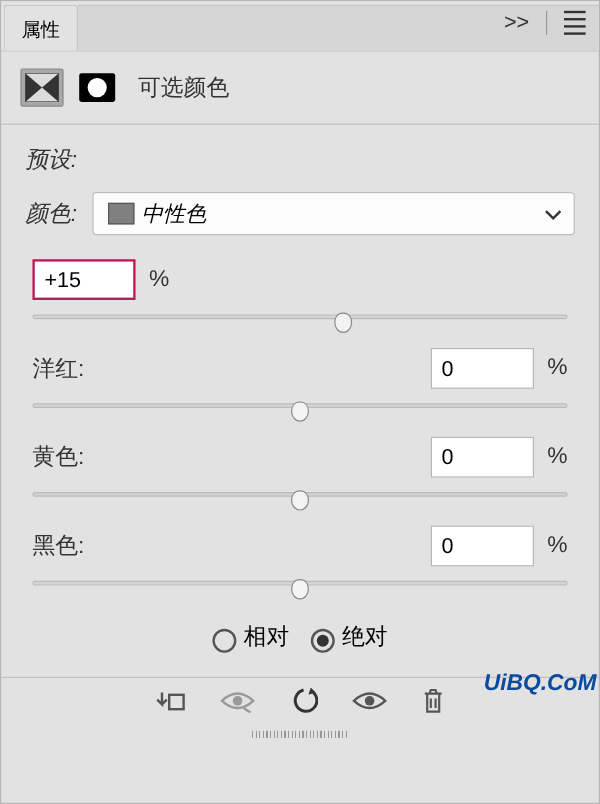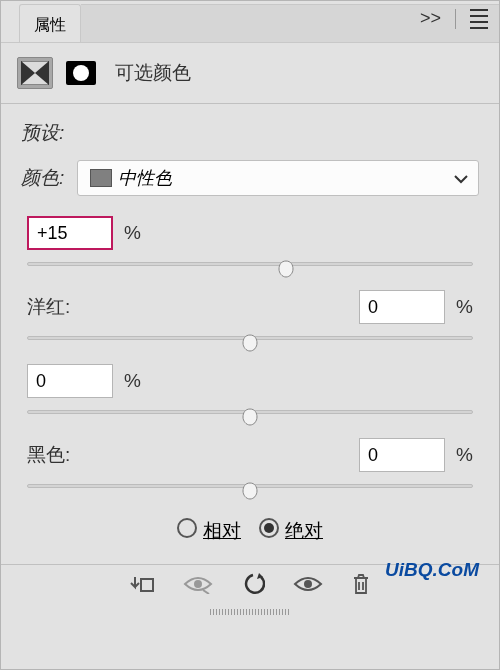--- a/index.html
+++ b/index.html
@@ -1,19 +1,19 @@
 <!DOCTYPE html>
 <html><head>
 <meta charset="utf-8">
 <style>
   * { box-sizing: border-box; margin: 0; padding: 0; font-family: "Microsoft YaHei", "PingFang SC", sans-serif; }
   body { width: 500px; height: 670px; background: #e2e2e2; overflow: hidden; position: relative; }
   .panel { width: 500px; height: 670px; border: 1px solid #b5b5b5; display: flex; flex-direction: column; }
   .title-bar { height: 42px; background: #e2e2e2; border-bottom: 1px solid #c8c8c8; display: flex; align-items: stretch; }
-  .tab { padding: 10px 14px 0 14px; font-size: 16px; background: #e2e2e2; border: 1px solid #c8c8c8; border-bottom: none; margin-top: 3px; margin-left: 18px; border-top-left-radius: 3px; border-top-right-radius: 3px; }
+  .tab { padding: 10px 14px 0 14px; font-size: 16px; background: #e2e2e2; border: 1px solid #c8c8c8; border-bottom: none; margin-top: 3px; margin-left: 2px; border-top-left-radius: 3px; border-top-right-radius: 3px; }
   .tab-sep { flex: 1; border-top: 1px solid #c8c8c8; margin-top: 3px; background: #d6d6d6; }
   .hdr-icons { position: absolute; right: 12px; top: 8px; display: flex; align-items: center; gap: 14px; font-size: 18px; color: #333; }
   .hdr-icons .sep { width: 1px; height: 20px; background: #999; }
   .menu-lines { display: flex; flex-direction: column; gap: 4px; }
   .menu-lines span { display: block; width: 18px; height: 2px; background: #333; }
 
   .icon-row { display: flex; align-items: center; gap: 10px; padding: 14px 16px; }
   .icon-box { width: 36px; height: 32px; display: flex; align-items: center; justify-content: center; border-radius: 2px; }
   .icon-box.sel { background: #a8a8a8; border: 1px solid #888; }
   .adj-svg { width: 28px; height: 24px; }
@@ -34,27 +34,27 @@
   .slider-lab { flex: 1; font-size: 19px; color: #333; }
   .slider-input { width: 86px; height: 34px; background: #fff; border: 1px solid #b5b5b5; font-size: 18px; padding: 0 8px; text-align: left; }
   .slider-input.focus { border: 2px solid #be185d; }
   .pct { width: 28px; text-align: right; font-size: 19px; color: #333; padding-left: 6px; }
   .track { position: relative; height: 30px; margin: 4px 6px 0 6px; }
   .track-bar { position: absolute; top: 8px; left: 0; right: 0; height: 4px; background: #d4d4d4; border: 1px solid #bcbcbc; border-radius: 2px; }
   .thumb { position: absolute; top: 5px; width: 18px; height: 20px; }
   .thumb svg { width: 18px; height: 20px; }
 
   .radio-row { display: flex; align-items: center; justify-content: center; gap: 18px; padding: 12px 0; font-size: 19px; }
-  .radio { display: flex; align-items: flex-start; gap: 6px; text-decoration: underline; }
+  .radio { display: flex; align-items: flex-end; gap: 6px; }
   .radio-dot { width: 20px; height: 20px; border: 2px solid #555; border-radius: 50%; display: flex; align-items: center; justify-content: center; }
   .radio-dot.on::after { content: ""; width: 10px; height: 10px; background: #333; border-radius: 50%; }
 
   .footer { border-top: 1px solid #c0c0c0; padding: 8px 0; display: flex; align-items: center; justify-content: center; gap: 28px; position: relative; }
   .footer span { font-size: 22px; color: #555; }
-  .brand { position: absolute; right: 20px; bottom: 28px; font-size: 19px; font-weight: bold; font-style: italic; color: #0a4aa0; }
+  .brand { position: absolute; right: 2px; bottom: 28px; font-size: 19px; font-weight: bold; font-style: italic; color: #0a4aa0; }
   .grip { height: 8px; display: flex; justify-content: center; }
   .grip-in { width: 80px; height: 6px; background: repeating-linear-gradient(90deg,#999 0 1px,transparent 1px 3px); }
 </style>
 </head>
 <body>
 
 <div class="panel">
   <div class="title-bar">
     <div class="tab">属性</div>
     <div class="tab-sep"></div>
@@ -127,20 +127,21 @@
           </div>
           <div class="track">
             <div class="track-bar"></div>
             <div class="thumb" style="left:calc(50% - 9px)"><svg viewBox="0 0 18 20">
                 <path d="M9 2 C14 2 16 6 16 10 C16 14 13 18 9 18 C5 18 2 14 2 10 C2 6 4 2 9 2 Z" fill="#f3f3f3" stroke="#888"></path>
               </svg></div>
           </div>
         </div>
         <div class="slider-row">
           <div class="slider-head">
+            <div class="slider-lab">黄色:</div>
             <input class="slider-input" value="0" style="">
             <div class="pct">%</div>
           </div>
           <div class="track">
             <div class="track-bar"></div>
             <div class="thumb" style="left:calc(50% - 9px)"><svg viewBox="0 0 18 20">
                 <path d="M9 2 C14 2 16 6 16 10 C16 14 13 18 9 18 C5 18 2 14 2 10 C2 6 4 2 9 2 Z" fill="#f3f3f3" stroke="#888"></path>
               </svg></div>
           </div>
         </div>

